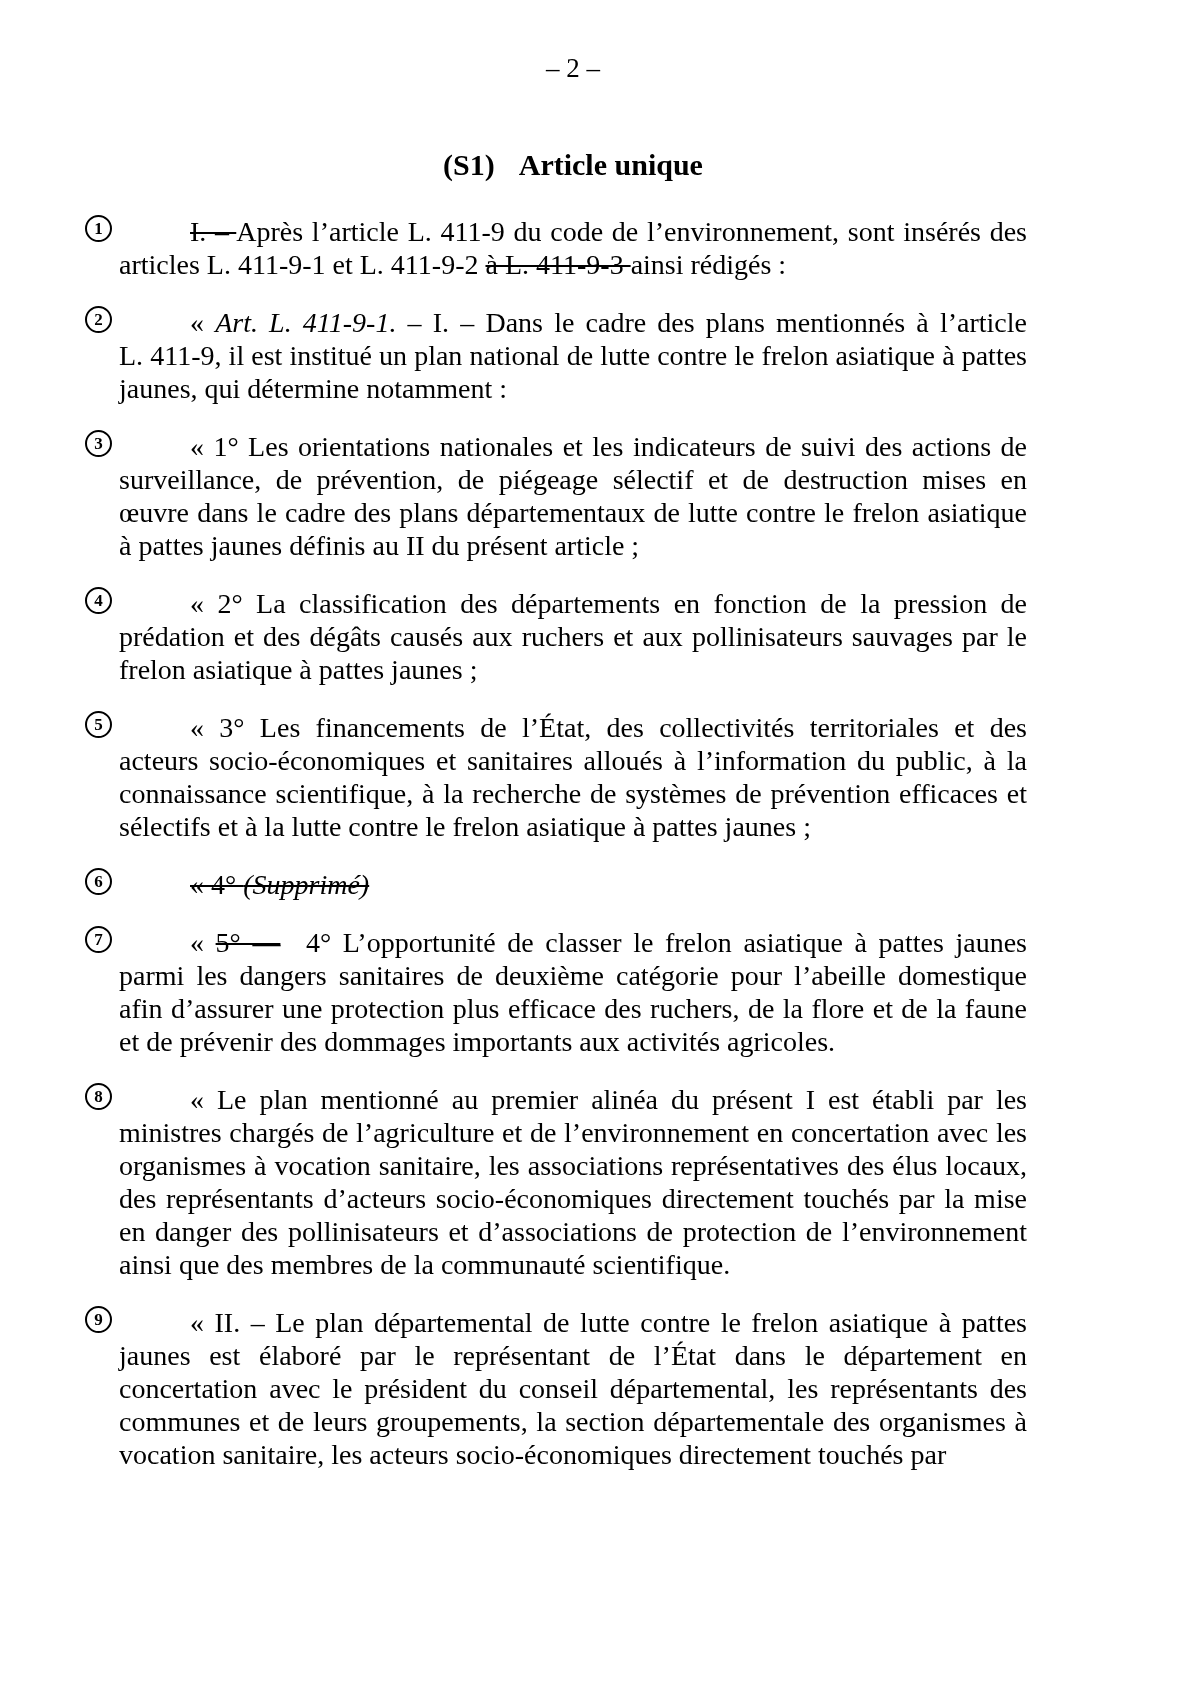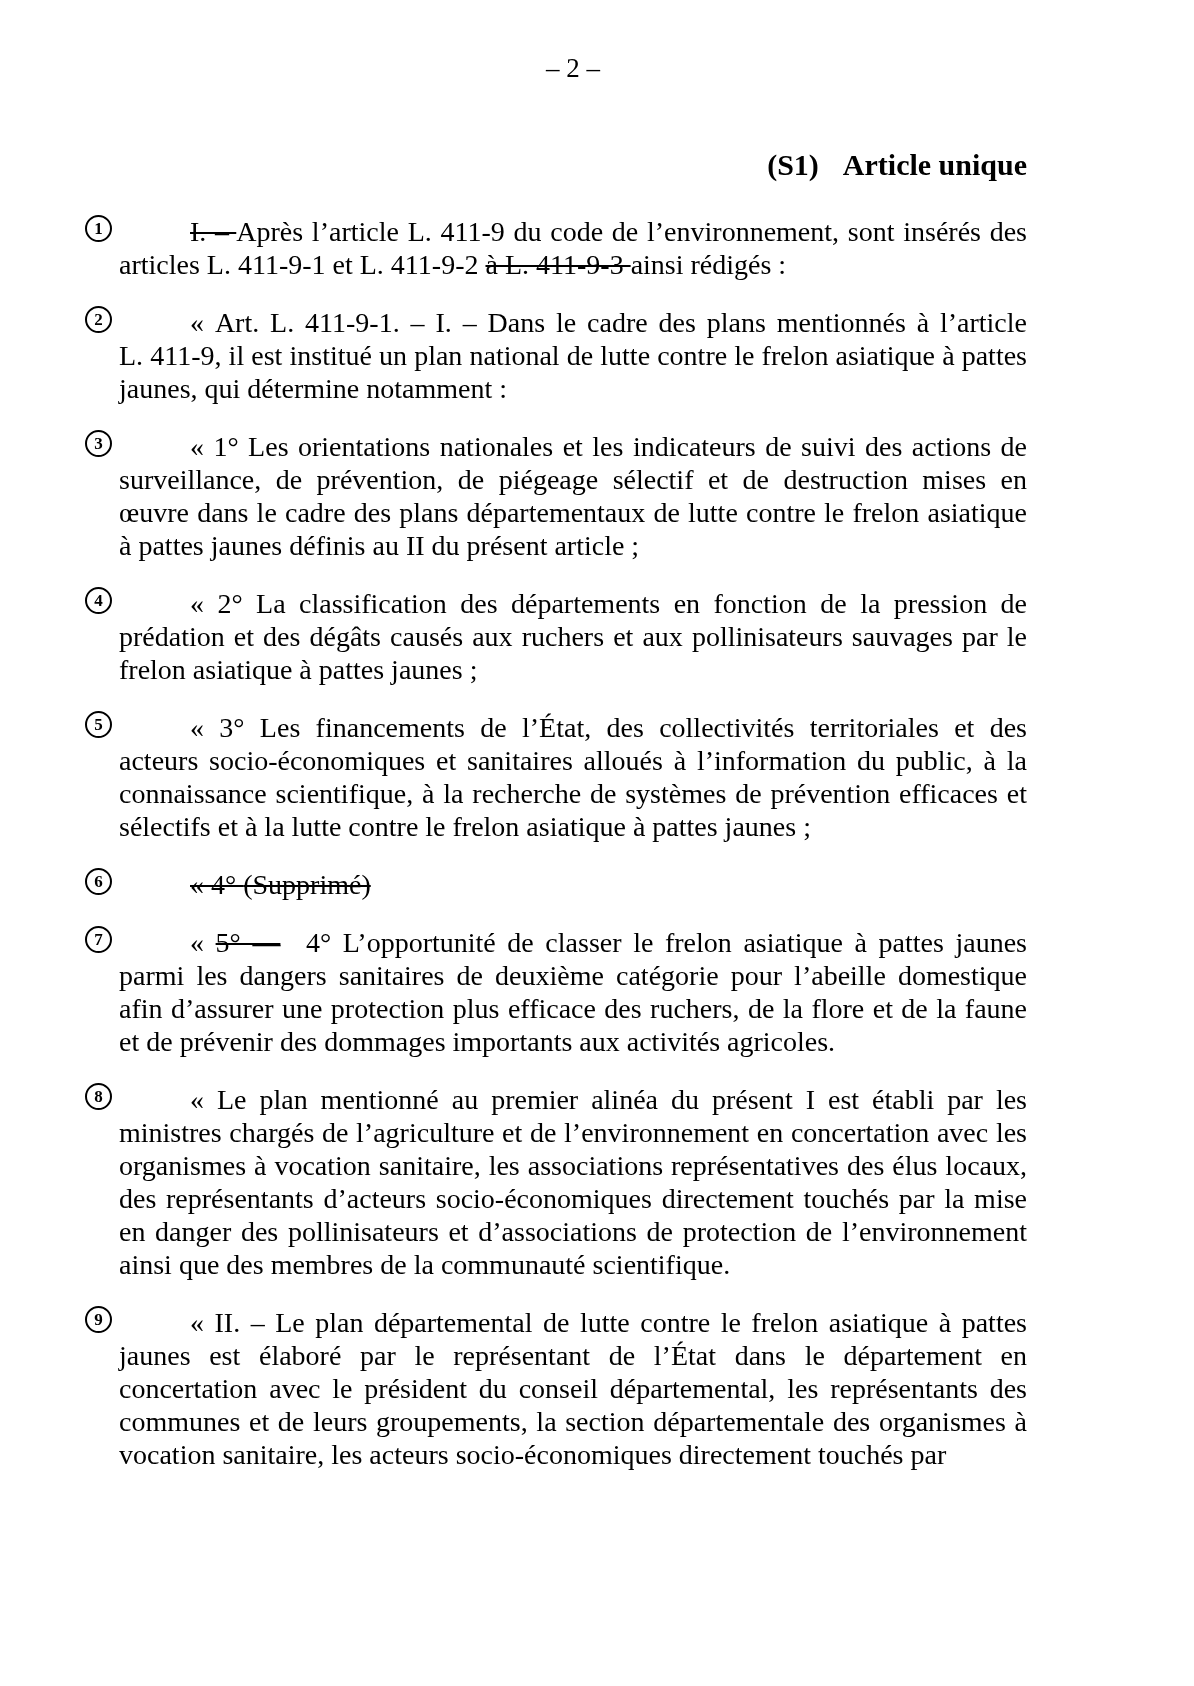--- a/index.html
+++ b/index.html
@@ -24,21 +24,21 @@
     padding-top: 52px;
     margin-left: 119px;
     width: 908px;
     text-align: center;
     font-size: 27px;
     line-height: 33px;
   }
   .heading {
     margin: 62px 0 0 119px;
     width: 908px;
-    text-align: right;
+    text-align: center;
     font-weight: bold;
     font-size: 30px;
     line-height: 36px;
   }
   .heading .tag {
     margin-right: 24px;
   }
   .doc-body {
     margin: 32px 0 0 119px;
     width: 908px;
@@ -66,21 +66,21 @@
     font-size: 17px;
     font-weight: bold;
     text-indent: 0;
     line-height: 1;
   }
   .run { white-space: pre-wrap; }
   .st {
     text-decoration: line-through;
     text-decoration-thickness: 2px;
   }
-  .it { }
+  .it { font-style: italic; }
 </style>
 </head>
 <body>
 
 <div class="page">
 
   <div class="page-number">– 2 –</div>
 
   <div class="heading">
     <span class="tag">(S1)</span><span>Article unique</span>

